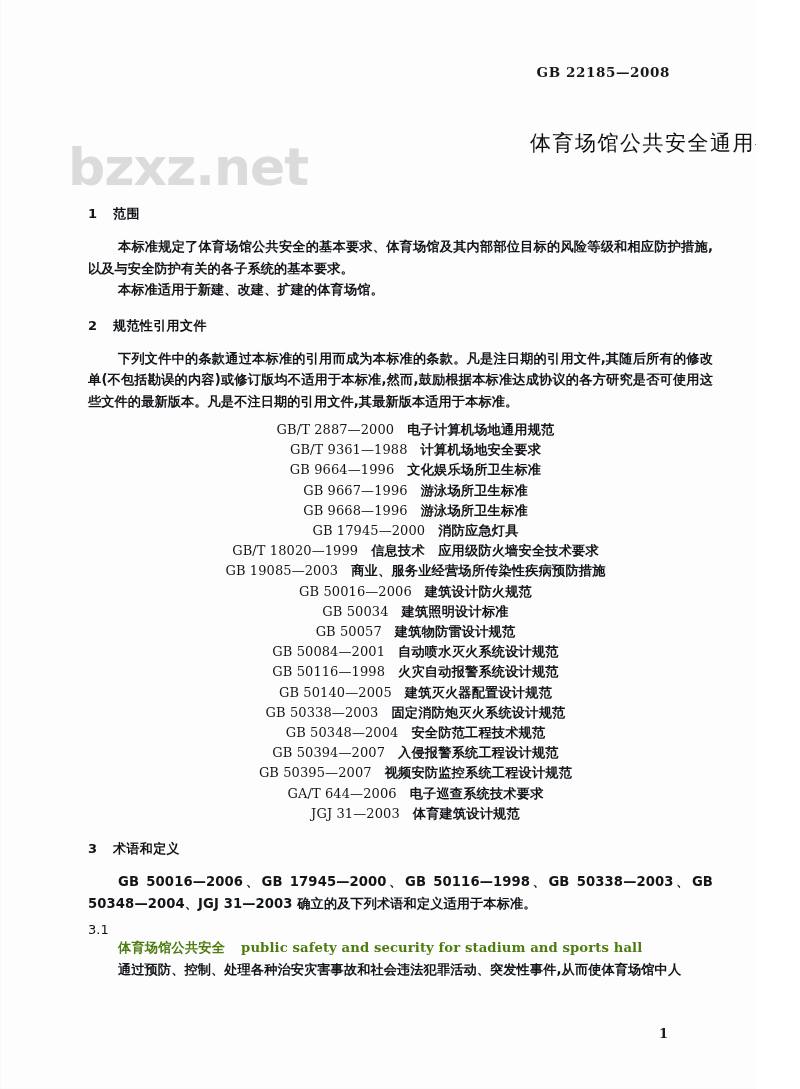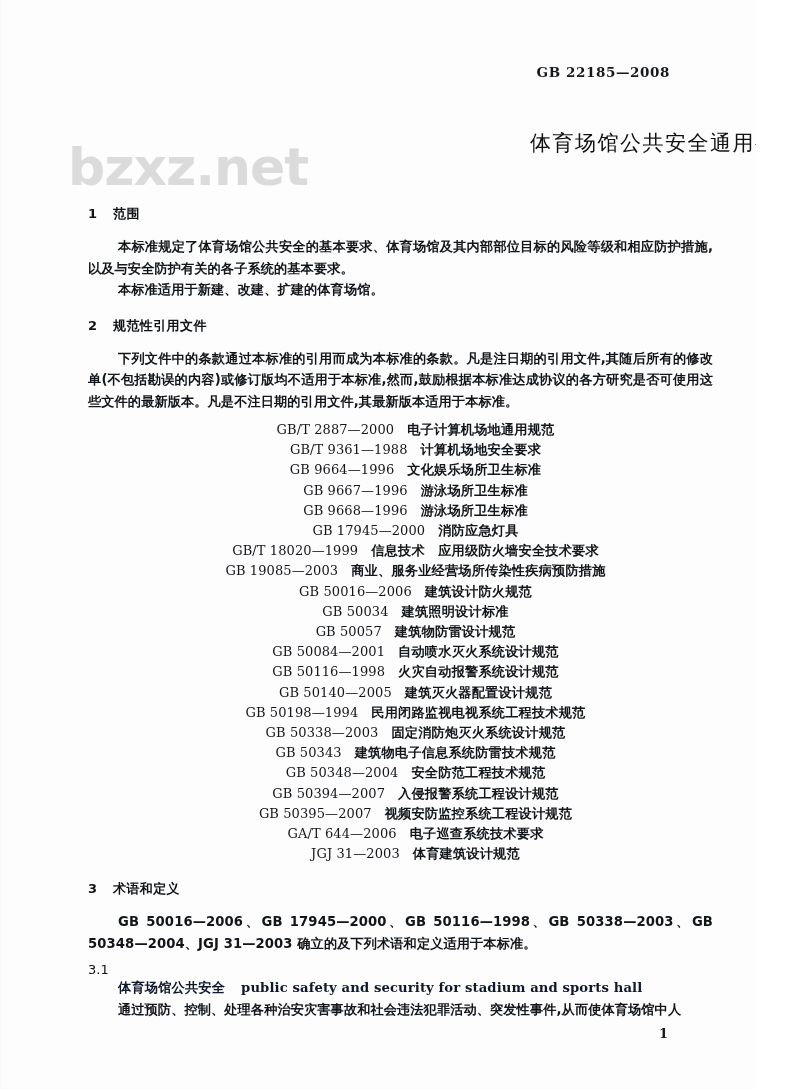--- a/index.html
+++ b/index.html
@@ -136,21 +136,21 @@
     font-weight: normal;
     font-size: 13px;
     margin: 0;
     color: #101316;
   }
   .term-line {
     margin: 0;
     padding-left: 30px;
     font-size: 13.2px;
     line-height: 21.5px;
-    color: #0f172a;
+    color: #4d7c0f;
   }
   .term-cn {
     font-family: "DejaVu Sans", "Liberation Sans", sans-serif;
     font-weight: bold;
     letter-spacing: .2px;
   }
   .term-en {
     font-family: "DejaVu Serif", "Liberation Serif", serif;
     font-weight: bold;
     margin-left: 16px;
@@ -220,23 +220,21 @@
         <li><span class="ref-code">GB 9668—1996</span><span class="ref-title">游泳场所卫生标准</span></li>
         <li><span class="ref-code">GB 17945—2000</span><span class="ref-title">消防应急灯具</span></li>
         <li><span class="ref-code">GB/T 18020—1999</span><span class="ref-title">信息技术　应用级防火墙安全技术要求</span></li>
         <li><span class="ref-code">GB 19085—2003</span><span class="ref-title">商业、服务业经营场所传染性疾病预防措施</span></li>
         <li><span class="ref-code">GB 50016—2006</span><span class="ref-title">建筑设计防火规范</span></li>
         <li><span class="ref-code">GB 50034</span><span class="ref-title">建筑照明设计标准</span></li>
         <li><span class="ref-code">GB 50057</span><span class="ref-title">建筑物防雷设计规范</span></li>
         <li><span class="ref-code">GB 50084—2001</span><span class="ref-title">自动喷水灭火系统设计规范</span></li>
         <li><span class="ref-code">GB 50116—1998</span><span class="ref-title">火灾自动报警系统设计规范</span></li>
         <li><span class="ref-code">GB 50140—2005</span><span class="ref-title">建筑灭火器配置设计规范</span></li>
-        <li><span class="ref-code">GB 50198—1994</span><span class="ref-title">民用闭路监视电视系统工程技术规范</span></li>
         <li><span class="ref-code">GB 50338—2003</span><span class="ref-title">固定消防炮灭火系统设计规范</span></li>
-        <li><span class="ref-code">GB 50343</span><span class="ref-title">建筑物电子信息系统防雷技术规范</span></li>
         <li><span class="ref-code">GB 50348—2004</span><span class="ref-title">安全防范工程技术规范</span></li>
         <li><span class="ref-code">GB 50394—2007</span><span class="ref-title">入侵报警系统工程设计规范</span></li>
         <li><span class="ref-code">GB 50395—2007</span><span class="ref-title">视频安防监控系统工程设计规范</span></li>
         <li><span class="ref-code">GA/T 644—2006</span><span class="ref-title">电子巡查系统技术要求</span></li>
         <li><span class="ref-code">JGJ 31—2003</span><span class="ref-title">体育建筑设计规范</span></li>
       </ul>
 
     <div class="gap-lg"></div>
 
     <h2 class="h2">

